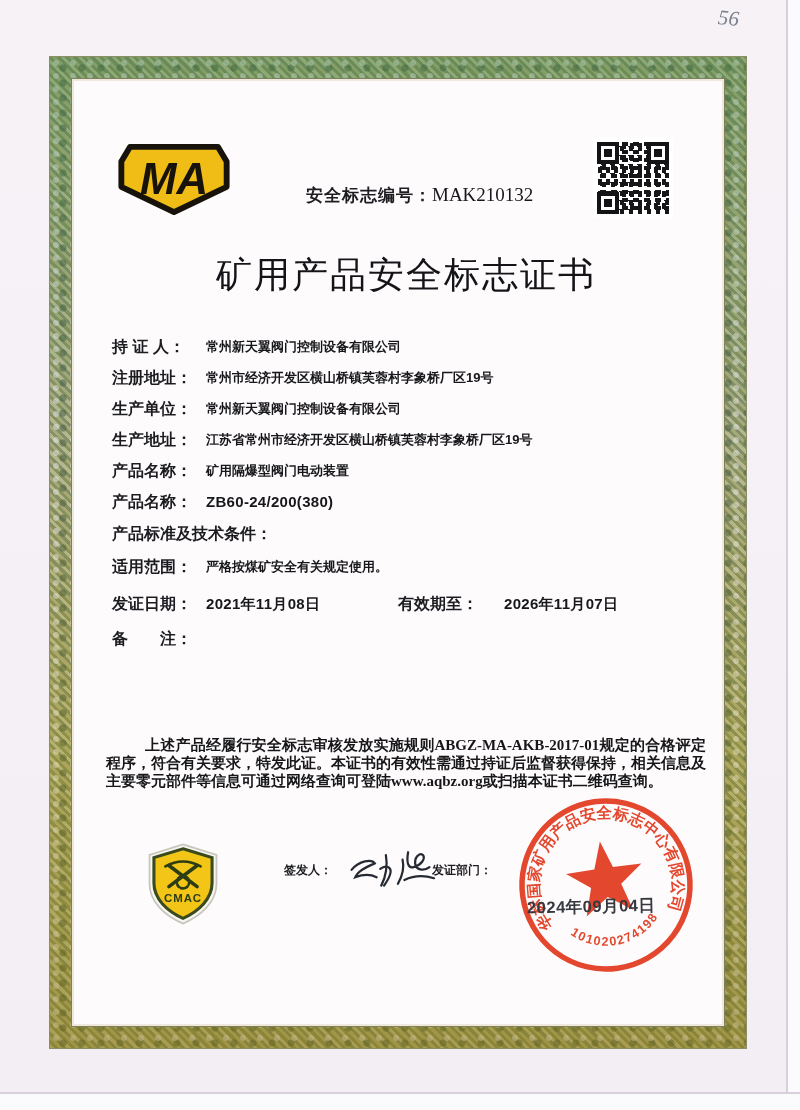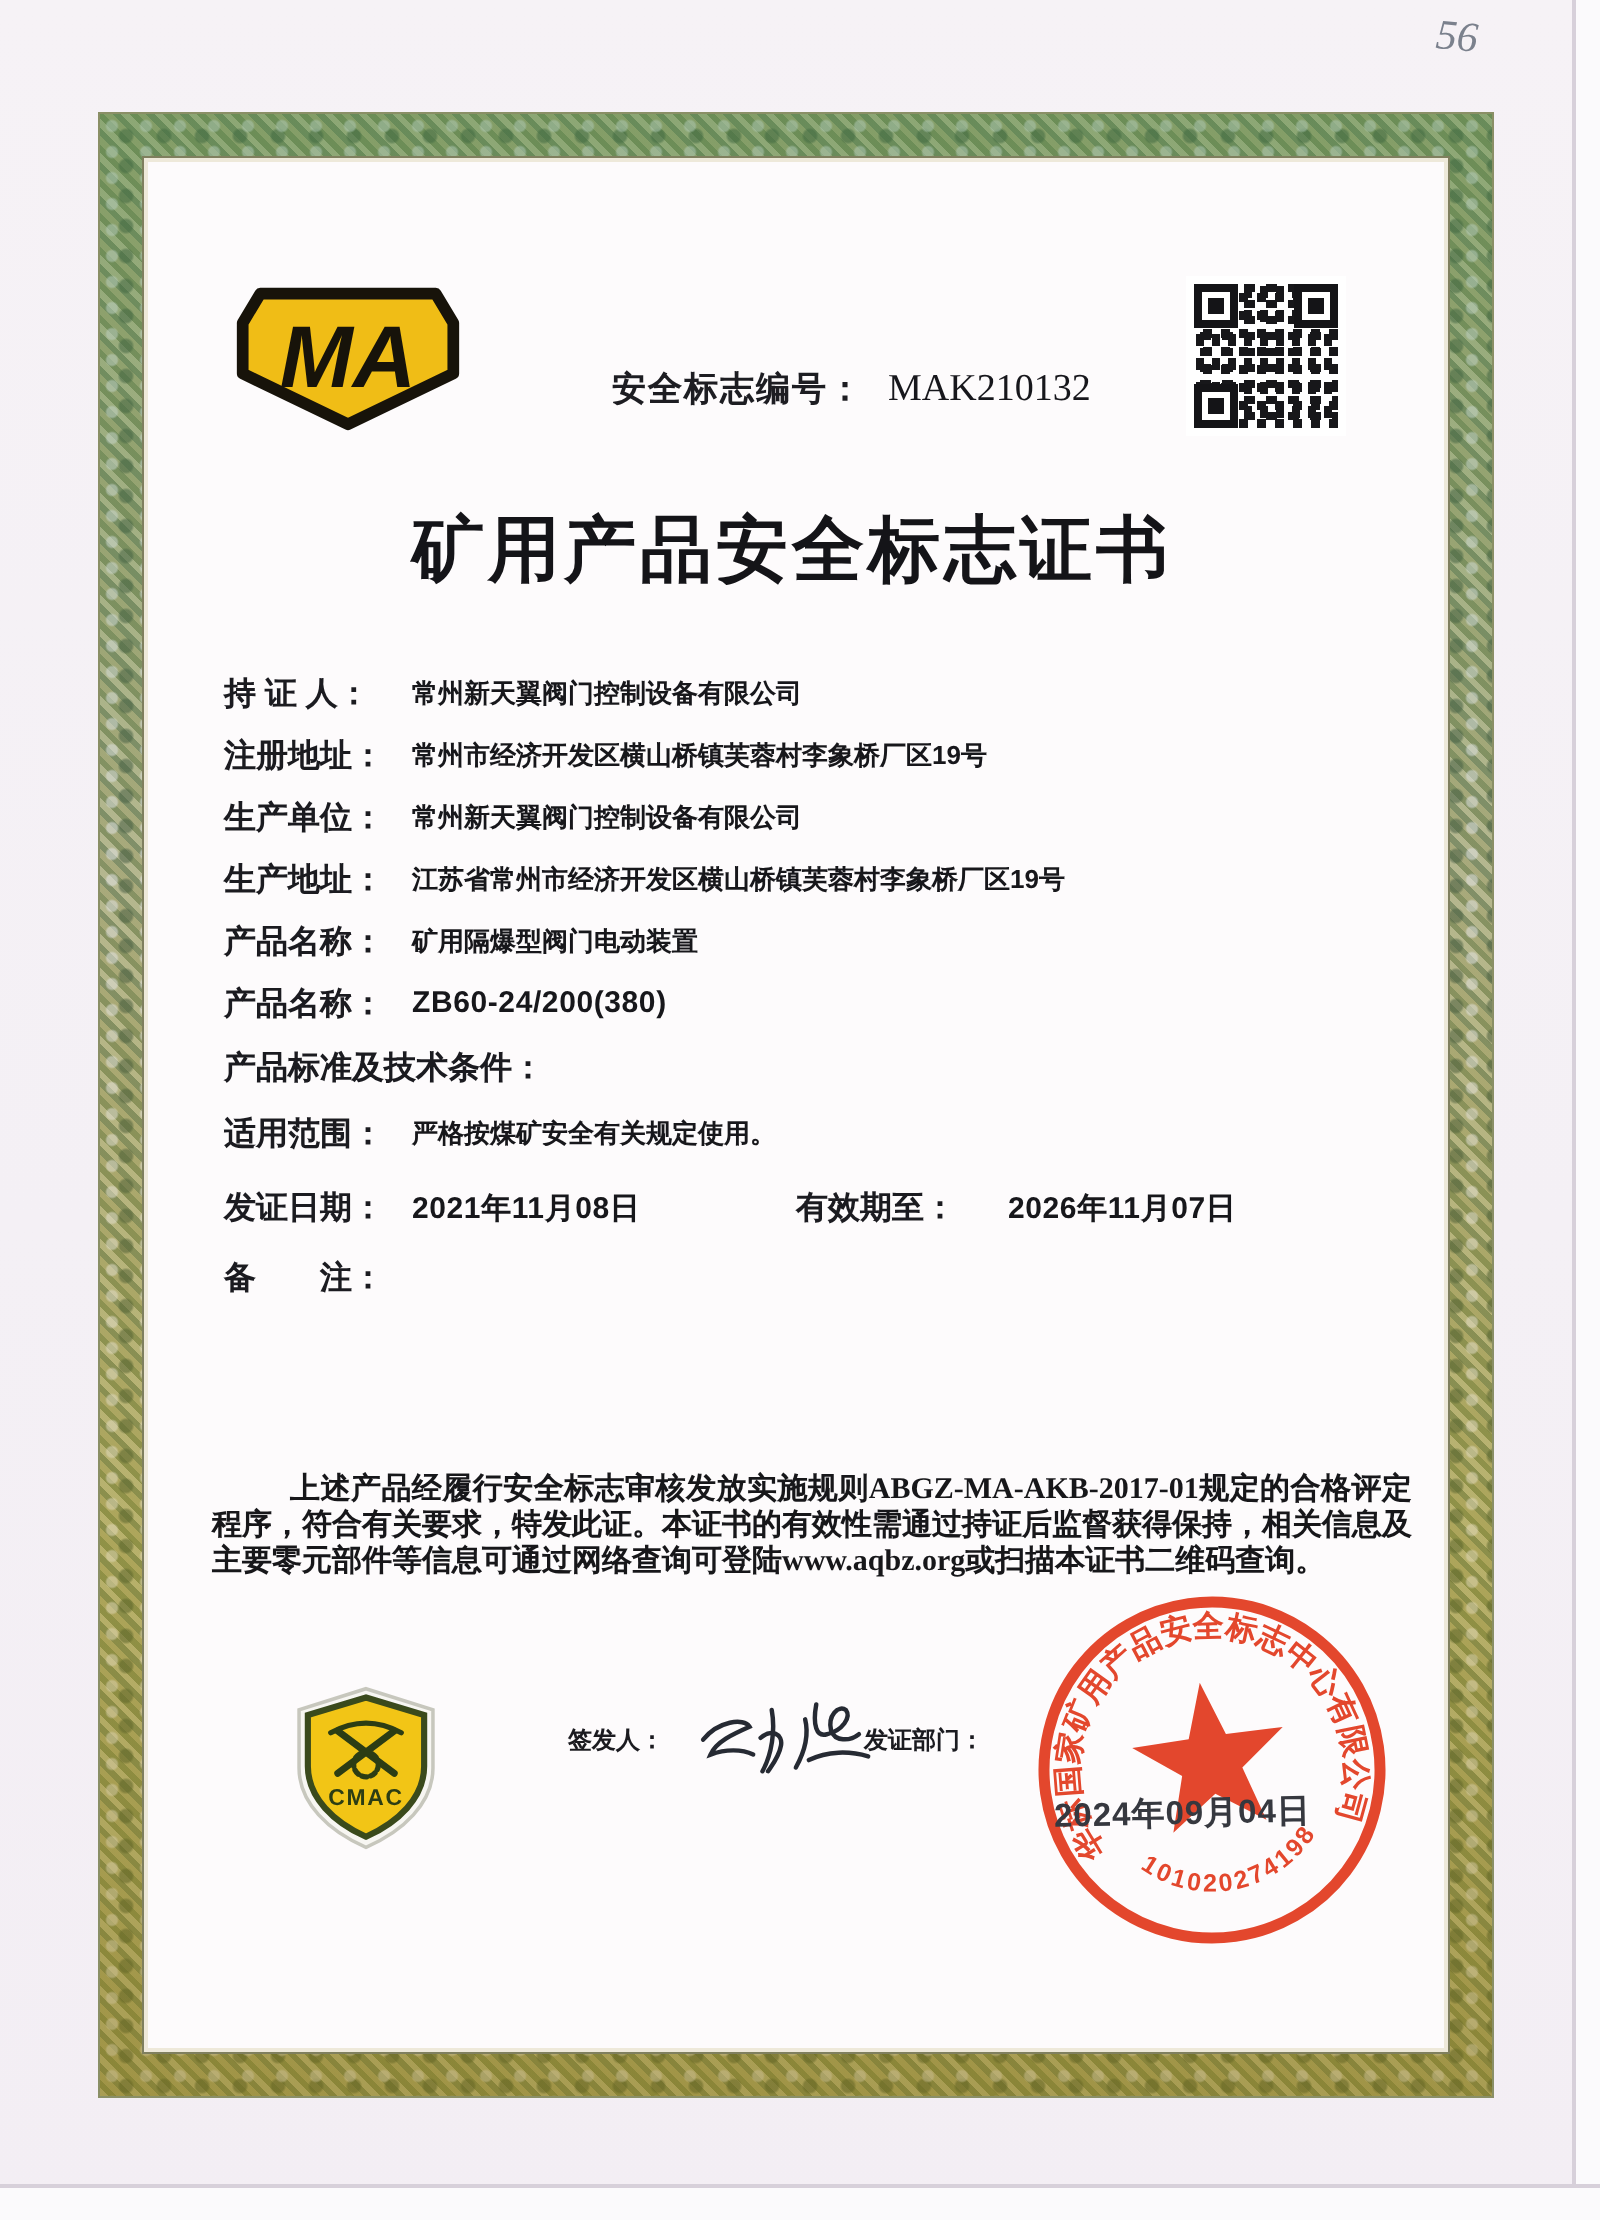--- a/index.html
+++ b/index.html
@@ -26,39 +26,39 @@
            radial-gradient(circle at 6px 6px,rgba(255,255,255,.55) 2.5px,transparent 3.5px),
            radial-gradient(circle at 13px 11px,rgba(42,72,34,.55) 3px,transparent 4.2px),
            repeating-linear-gradient(45deg,rgba(224,218,172,.55) 0 3px,rgba(88,110,52,.40) 3px 6px,rgba(196,186,126,.5) 6px 9px,rgba(60,92,64,.35) 9px 12px);
          background-size:auto,17px 13px,19px 15px,auto;
          box-shadow:0 0 0 1px #8a8f66;}
   .frame-inner{width:100%;height:100%;box-sizing:border-box;background:#fdfbfc;
                box-shadow:0 0 0 2px #eee9da,0 0 0 3px #7f7f5e;}
 
   
   .ma-logo{position:absolute;left:116px;top:140px;width:116px;height:78px;}
-  .certno{position:absolute;left:306px;top:166px;display:flex;align-items:baseline;gap:12px;}
+  .certno{position:absolute;left:306px;top:166px;display:flex;align-items:baseline;}
   .certno .lab{font-size:17px;font-weight:bold;color:#1d1d22;letter-spacing:1px;}
   .certno .val{font-family:"Liberation Serif",serif;font-size:19px;color:#17171c;margin-top:18px;}
 
   
   .qr{position:absolute;left:593px;top:138px;width:80px;height:80px;background:#fff;}
   .qr-noise{position:absolute;left:4px;top:4px;right:4px;bottom:4px;
             background-image:
               conic-gradient(from 90deg,#17171a 0 25%,transparent 0 100%),
               conic-gradient(from 180deg,#17171a 0 25%,transparent 0 100%),
               conic-gradient(#17171a 0 25%,transparent 0 100%);
             background-size:9px 9px,11px 8px,8px 12px;
             background-position:0 0,3px 4px,5px 1px;}
   .finder{position:absolute;width:14px;height:14px;border:4px solid #141417;background:#fff;}
   .finder .dot{width:8px;height:8px;background:#141417;margin:3px;}
   .f-tl{left:4px;top:4px}.f-tr{left:54px;top:4px}.f-bl{left:4px;top:54px}
 
-  .title{position:absolute;left:72px;top:251px;width:648px;text-align:center;
-         font-family:"Liberation Serif",serif;font-weight:bold;font-size:36px;
+  .title{position:absolute;left:82px;top:251px;width:648px;text-align:center;
+         font-family:"Liberation Serif",serif;font-weight:normal;font-size:36px;
          letter-spacing:2px;color:#141418;}
 
   
   .flabel{position:absolute;left:112px;font-size:16px;font-weight:bold;color:#1b1b20;white-space:nowrap;}
   .fvalue{position:absolute;left:206px;font-family:Liberation Sans, sans-serif;font-weight:bold;
           font-size:13px;color:#17171b;white-space:nowrap;}
   .fvalue.sans{font-family:"Liberation Sans",sans-serif;font-size:15px;letter-spacing:.3px;}
   .std-value{position:absolute;left:308px;top:512px;width:410px;font-family:"Liberation Sans",sans-serif;
              font-weight:bold;font-size:15px;line-height:21px;color:#17171b;
              overflow-wrap:anywhere;white-space:normal;}

